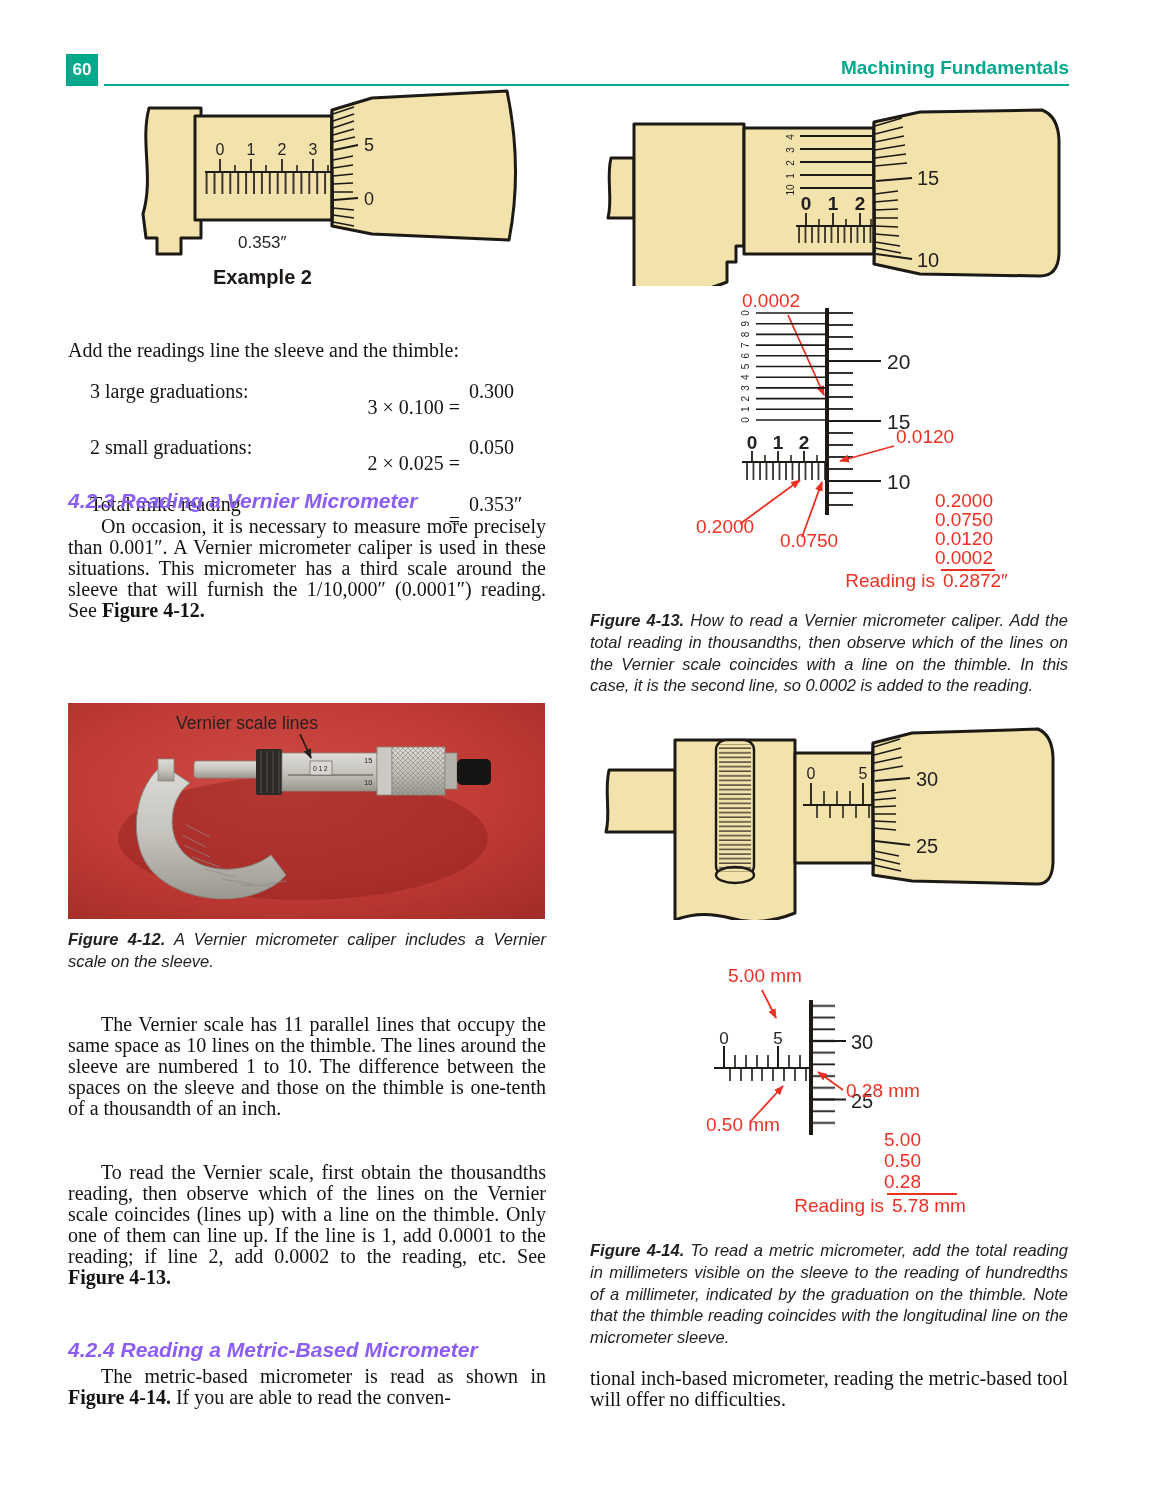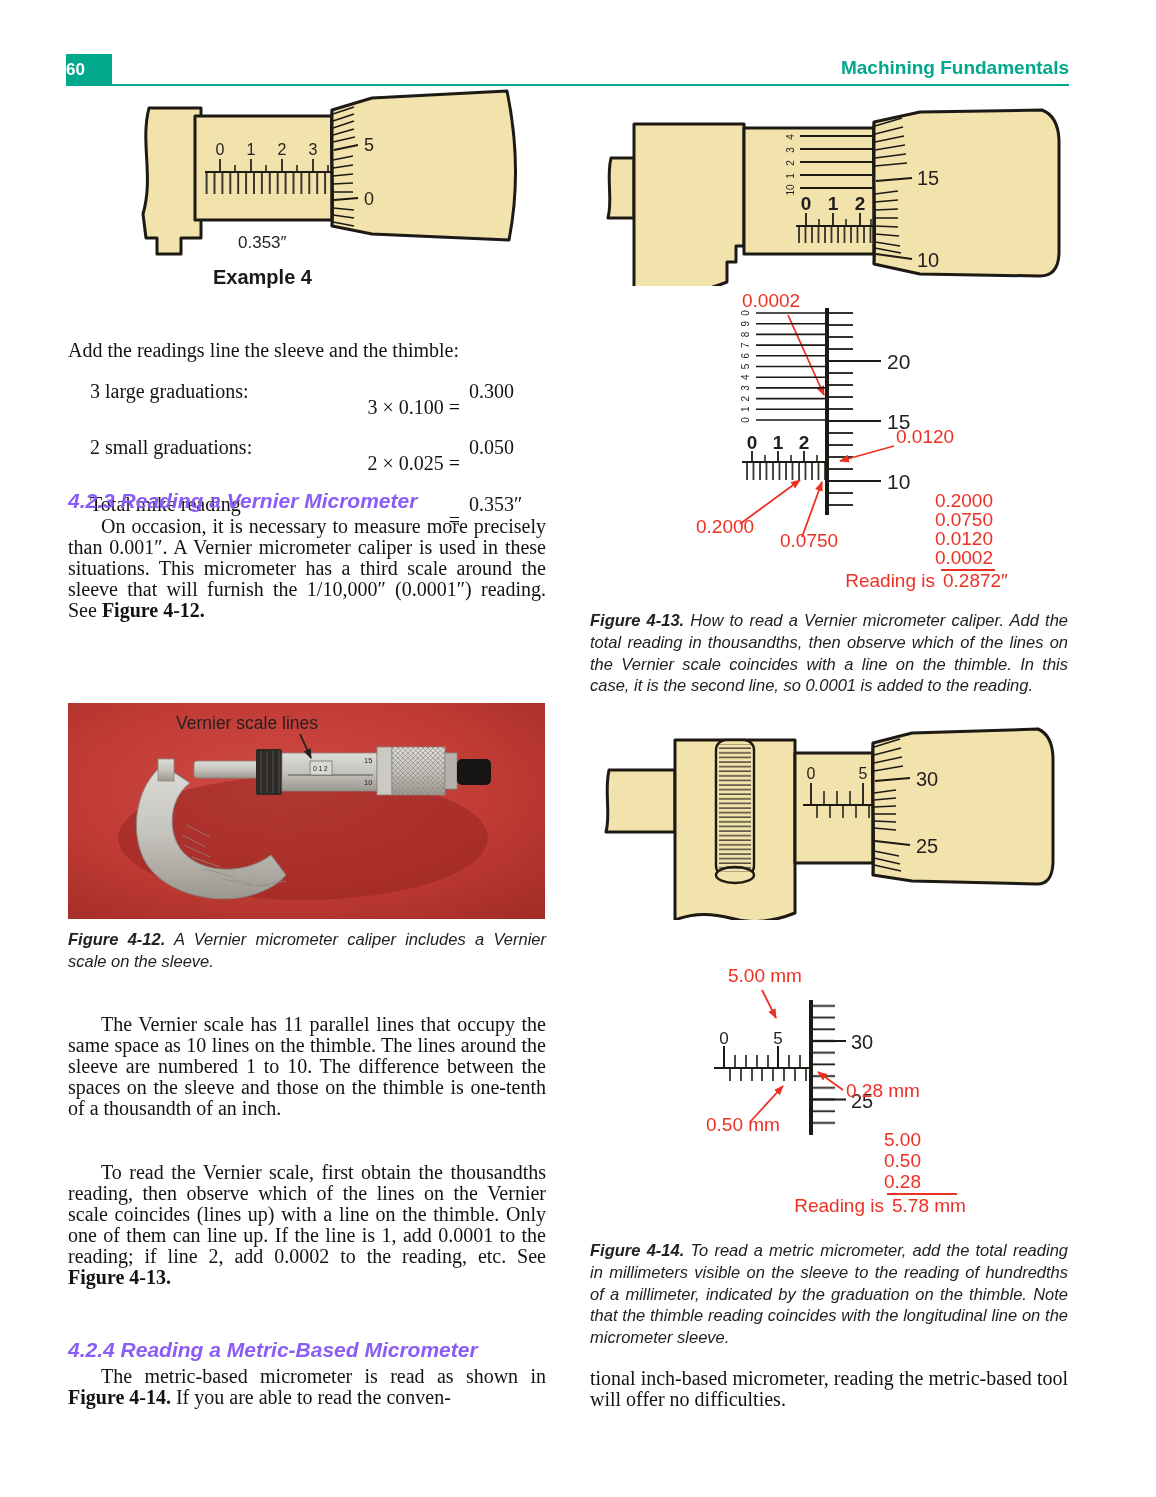--- a/index.html
+++ b/index.html
@@ -1,22 +1,22 @@
 <!DOCTYPE html>
 <html><head>
 <meta charset="utf-8">
 <style>
   html,body{margin:0;padding:0;}
   body{width:1156px;height:1497px;background:#ffffff;position:relative;overflow:hidden;
        font-family:"Liberation Serif",serif;color:#171411;}
   .abs{position:absolute;}
   
-  .pagebox{left:66px;top:54px;width:46px;height:32px;background:#00A88C;color:#fff;
+  .pagebox{left:66px;top:54px;width:32px;height:32px;background:#00A88C;color:#fff;
            font-family:"Liberation Sans",sans-serif;font-weight:bold;font-size:17px;
-           display:flex;align-items:center;}
+           display:flex;align-items:center;justify-content:center;}
   .hrule{left:104px;top:84px;width:965px;height:2px;background:#00A88C;}
   .htitle{right:87px;top:57px;font-family:"Liberation Sans",sans-serif;font-weight:bold;
           font-size:19px;color:#00A88C;}
   
   .para{font-size:20px;line-height:21px;text-align:justify;color:#151310;}
   .ind{text-indent:33px;}
   .bref{font-weight:bold;}
   .sechead{font-family:"Liberation Sans",sans-serif;font-weight:bold;font-style:italic;
            font-size:21px;color:#8b5cf6;}
   .caption{font-family:"Liberation Sans",sans-serif;font-size:16.5px;line-height:21.8px;
@@ -112,21 +112,21 @@
   <text class="num16" text-anchor="middle" x="218" y="67">3</text>
   <path class="ln15" d="M238,26 L259,19 M238,33 L259,26 M238,40 L259,33 M238,47 L259,41 M238,54 L260,49"></path>
   <path class="ln18" d="M239,62 L263,57"></path>
   <text class="num18" x="269" y="63">5</text>
   <path class="ln15" d="M238,72 L258,68 M238,80 L258,77 M238,88 L258,86 M238,96 L258,95 M238,104 L258,104"></path>
   <path class="ln18" d="M239,112 L263,110"></path>
   <text class="num18" x="269" y="117">0</text>
   <path class="ln15" d="M238,120 L259,122 M238,127 L259,130 M238,134 L259,138"></path>
   <text class="num17" x="143" y="160">0.353″</text>
 </svg>
-<div class="abs ex3cap" style="left:213px;top:266px">Example 4</div>
+<div class="abs ex3cap" style="left:213px;top:266px">Example 2</div>
 
 <div class="abs calc" style="left:68px;top:338px;width:478px">
   <div>Add the readings line the sleeve and the thimble:</div>
   <div class="calc-row">
     <span class="calc-label">3 large graduations:</span>
     <span class="calc-frm">3 × 0.100 =</span>
     <span class="calc-res">0.300</span>
   </div>
   <div class="calc-row">
     <span class="calc-label">2 small graduations:</span>
@@ -238,21 +238,21 @@
   <text class="ann red" x="190" y="264">0.0750</text>
   <line class="redln" x1="212" y1="254" x2="232" y2="199" marker-end="url(#arrR)"></line>
   <text class="ann red" text-anchor="end" x="403" y="224">0.2000</text>
   <text class="ann red" text-anchor="end" x="403" y="243">0.0750</text>
   <text class="ann red" text-anchor="end" x="403" y="262">0.0120</text>
   <text class="ann red" text-anchor="end" x="403" y="281">0.0002</text>
   <path class="redln" d="M351,287 H405"></path>
   <text class="ann red" text-anchor="end" x="345" y="304">Reading is</text>
   <text class="ann red" x="353" y="304">0.2872″</text>
 </svg>
-<div class="abs caption" style="left:590px;top:610px;width:478px"><span class="clead">Figure 4-13.</span><span> How to read a Vernier micrometer caliper. Add the total reading in thousandths, then observe which of the lines on the Vernier scale coincides with a line on the thimble. In this case, it is the second line, so 0.0001 is added to the reading.</span></div>
+<div class="abs caption" style="left:590px;top:610px;width:478px"><span class="clead">Figure 4-13.</span><span> How to read a Vernier micrometer caliper. Add the total reading in thousandths, then observe which of the lines on the Vernier scale coincides with a line on the thimble. In this case, it is the second line, so 0.0002 is added to the reading.</span></div>
 
 <svg class="abs" style="left:590px;top:715px" width="478" height="205" viewBox="0 0 478 205">
   <path class="tan" d="M85,55 H19 C14,77 21,98 16,117 H85 Z"></path>
   <path class="tan" d="M85,25 H205 V198 Q170,212 140,203 Q110,195 85,205 Z"></path>
   <rect class="tan2" x="126" y="25" width="38" height="136" rx="10"></rect>
   <ellipse class="tan2" cx="145" cy="160" rx="19" ry="8"></ellipse>
   <rect x="129" y="29" width="32" height="128" fill="url(#rowsK)"></rect>
   <rect class="tan" x="205" y="38" width="78" height="110"></rect>
   <path class="tan" d="M283,28 L322,18 L448,14 Q462,20 463,42 L463,148 Q462,170 446,169 L322,166 L283,160 Z"></path>
   <path class="ln25" d="M283,28 C280,70 286,118 283,160"></path>

